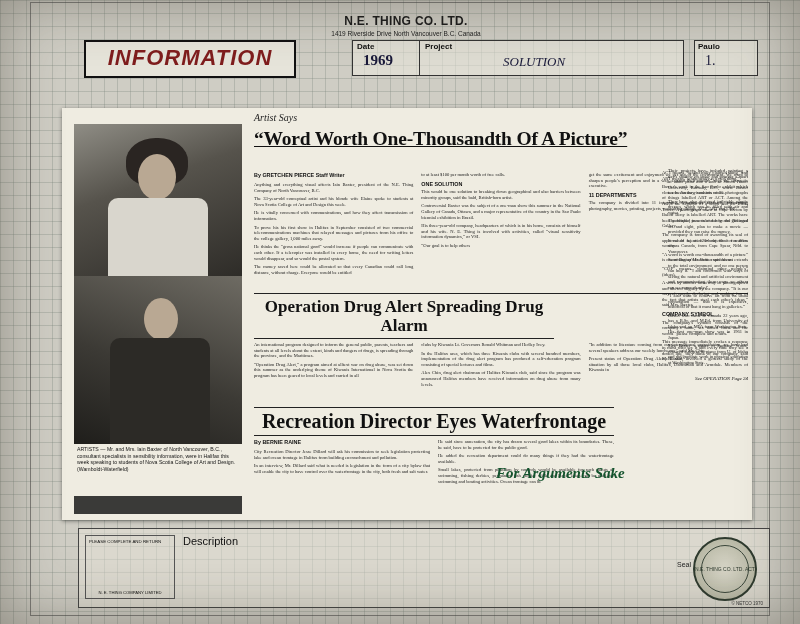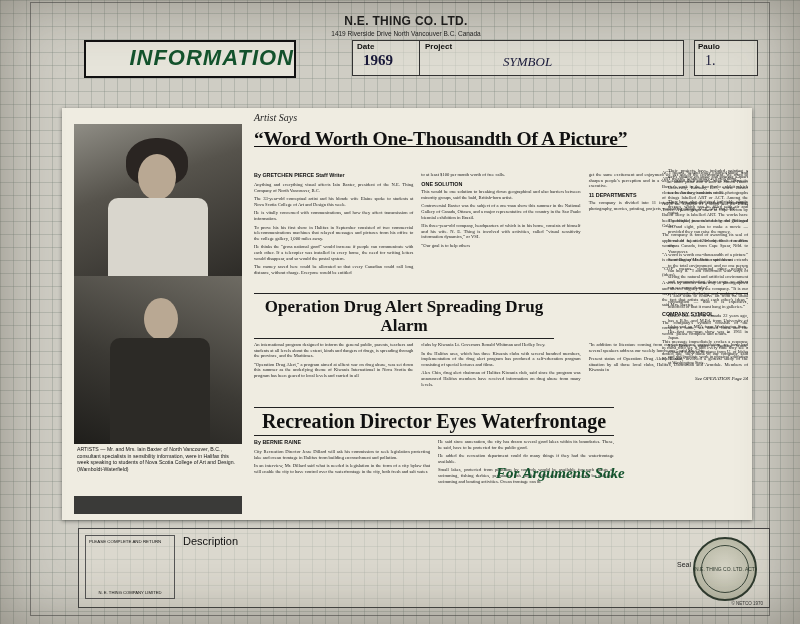--- a/index.html
+++ b/index.html
@@ -22,21 +22,21 @@
   }
 
   .sheet{position:absolute;left:22px;top:8px;width:756px;height:608px;}
 
   
   .hdr{position:absolute;left:48px;top:6px;width:672px;height:28px;text-align:center;}
   .hdr .co{font-family:"Liberation Sans",sans-serif;font-weight:bold;font-size:12px;letter-spacing:.3px;color:#1b1b1b;}
   .hdr .addr{font-family:"Liberation Sans",sans-serif;font-size:6.5px;color:#222;margin-top:2px;}
 
   .infobox{position:absolute;left:62px;top:32px;width:208px;height:34px;border:2px solid #111;background:#e6e4da;}
-  .infobox span{display:block;font-family:"Liberation Sans",sans-serif;font-weight:bold;font-style:italic;font-size:22px;letter-spacing:1px;text-align:right;line-height:31px;color:#14532d;}
+  .infobox span{display:block;font-family:"Liberation Sans",sans-serif;font-weight:bold;font-style:italic;font-size:22px;letter-spacing:1px;text-align:center;line-height:31px;color:#7f1d1d;}
 
   .fieldrow{position:absolute;left:330px;top:32px;width:330px;height:34px;border:1px solid #333;background:rgba(235,233,223,.55);}
   .fieldrow .lbl{position:absolute;top:1px;font-family:"Liberation Sans",sans-serif;font-size:8px;font-weight:bold;color:#111;}
   .lbl-date{left:4px;}
   .lbl-proj{left:72px;}
   .val-date{position:absolute;left:10px;top:11px;font-family:"Liberation Serif",serif;font-size:15px;color:#1a1a3a;font-weight:bold;}
   .val-proj{position:absolute;left:150px;top:13px;font-family:"Liberation Serif",serif;font-style:italic;font-size:13px;color:#1a1a3a;}
   .divv{position:absolute;left:66px;top:0;bottom:0;width:1px;background:#333;}
 
   .numbox{position:absolute;left:672px;top:32px;width:62px;height:34px;border:1px solid #333;background:rgba(235,233,223,.55);}
@@ -112,21 +112,21 @@
 
     <div class="infobox">
       <span>INFORMATION</span>
     </div>
 
     <div class="fieldrow">
       <div class="lbl lbl-date">Date</div>
       <div class="divv"></div>
       <div class="lbl lbl-proj">Project</div>
       <div class="val-date">1969</div>
-      <div class="val-proj">SYMBOL</div>
+      <div class="val-proj">SOLUTION</div>
     </div>
 
     <div class="numbox">
       <div class="lbl">Paulo</div>
       <div class="val">1.</div>
     </div>
 
     <div class="clip">
       <div class="inner">
 

